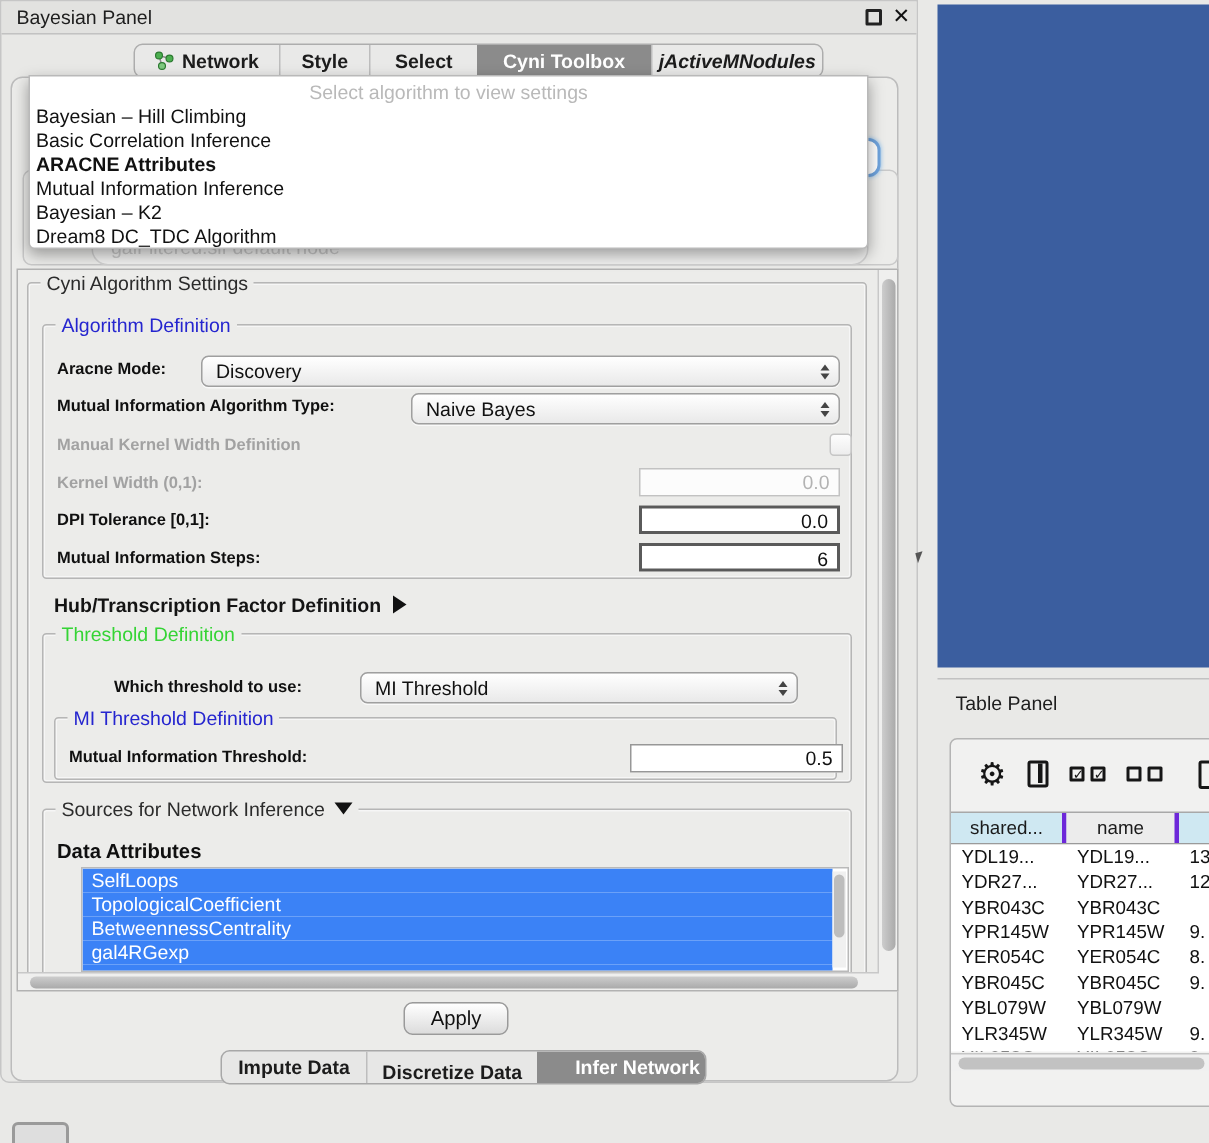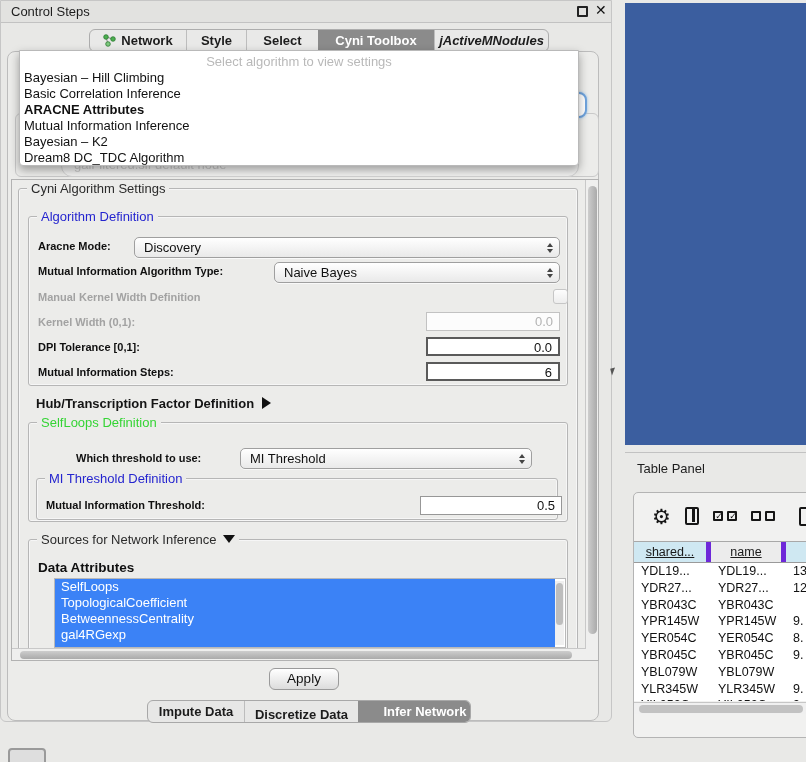--- a/index.html
+++ b/index.html
@@ -126,38 +126,38 @@
   #cols-ic { width:18px; height:18px; border:2.5px solid #161616; border-radius:2px; position:relative; }
   #cols-ic::after { content:""; position:absolute; left:5.5px; top:0; width:2.5px; height:13px; background:#161616; }
   .pair { display:flex; gap:4px; }
   .cbx { width:10px; height:10px; border:2px solid #161616; border-radius:1px;
     font-size:9px; line-height:7px; text-align:center; color:#161616; font-weight:bold; }
   #doc-ic { width:16px; height:19px; border:2.5px solid #161616; border-radius:2px; margin-left:10px; }
 
   #tp-header { position:absolute; left:0; top:48px; width:220px; height:22px; display:flex;
     border-top:1px solid #a8a8a8; border-bottom:1px solid #9a9a9a; }
   .hcell { font-size:12.5px; color:#1a1a1a; text-align:center; line-height:20px;
-    border-right:5px solid #6d28d9; overflow:hidden;text-decoration:underline; }
+    border-right:3px solid #6d28d9; overflow:hidden; }
   .hcell.blue { background:#cfe8f2; }
   .hcell.gray { background:#ececec; }
   #tp-body { position:absolute; left:0; top:70px; width:220px; height:138px; overflow:hidden; background:#fff; }
   .trow { display:flex; height:16.8px; }
   .tcell { font-size:12.5px; color:#111; padding-left:7px; line-height:16.5px; white-space:nowrap; overflow:hidden; }
   #tp-hscroll { position:absolute; left:0; top:209px; width:178px; height:12px;
     background:#f0f0f0; border-top:1px solid #c6c6c6; }
   #tp-hthumb { position:absolute; left:5px; top:2px; width:164px; height:8px; background:#c2c2c2; border-radius:4px; }
 </style>
 </head>
 <body>
 
 <div id="app">
 
   <div id="ctrl-panel">
     <div id="cp-titlebar">
-      <span id="cp-title">Control Steps</span>
+      <span id="cp-title">Bayesian Panel</span>
       <span id="cp-float"></span>
       <span id="cp-close">✕</span>
     </div>
 
     <div id="cp-content-border"></div>
 
     <div id="top-tabs">
       <div class="tab" style="width:96px;">
         <svg width="13" height="13" viewBox="0 0 13 13">
           <line x1="3" y1="3" x2="10" y2="5" stroke="#8a8a8a" stroke-width="1"></line>
@@ -236,21 +236,21 @@
       <div class="tfield" style="left:414px; top:157px; width:134px;">0.0</div>
 
       <span class="flabel" style="left:26px; top:186px;">Mutual Information Steps:</span>
       <div class="tfield" style="left:414px; top:182px; width:134px;">6</div>
 
       <div style="position:absolute; left:24px; top:216px; font-size:13px; font-weight:bold; color:#141414;">
         <span>Hub/Transcription Factor Definition</span><span class="tri-right"></span>
       </div>
 
       <div class="group" style="left:16px; top:242px; width:540px; height:100px;">
-        <span class="legend green">SelfLoops Definition</span>
+        <span class="legend green">Threshold Definition</span>
       </div>
 
       <span class="flabel" style="left:64px; top:272px;">Which threshold to use:</span>
       <div class="combo" style="left:228px; top:268px; width:292px;">
         <span class="val">MI Threshold</span>
         <span class="arrows">
             <span class="arr-up"></span>
             <span class="arr-dn"></span>
           </span>
       </div>

